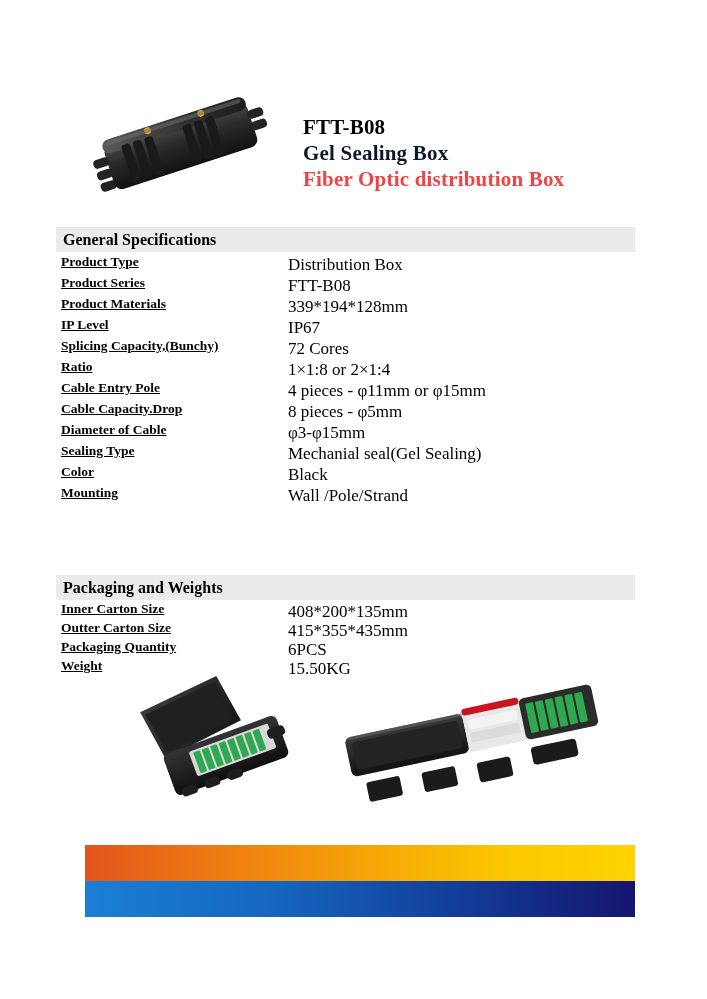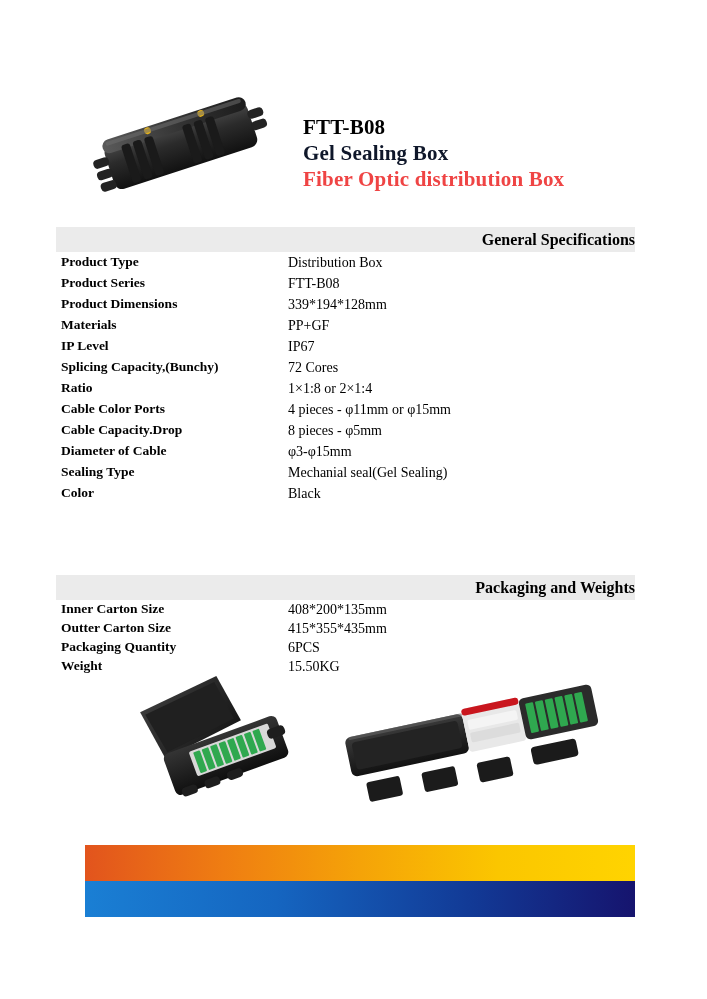--- a/index.html
+++ b/index.html
@@ -54,23 +54,23 @@
   
   .section-bar {
     position: absolute;
     left: 56px;
     width: 579px;
     height: 25px;
     background: #ebebeb;
     font-weight: bold;
     font-size: 16px;
     line-height: 25px;
+    padding-left: 7px;
     box-sizing: border-box;
     color: #000000;
-    text-align: right;
   }
   #bar-general { top: 227px; }
   #bar-packaging { top: 575px; }
 
   
   .spec-list {
     position: absolute;
     left: 56px;
     width: 579px;
   }
@@ -84,27 +84,28 @@
   }
   .spec-row.gap { height: 34px; }
   .spec-row.tight { height: 19px; }
   .spec-label {
     position: absolute;
     left: 5px;
     top: 0;
     font-weight: bold;
     font-size: 13.5px;
     white-space: nowrap;
+    text-decoration: underline;
   }
   .spec-value {
     position: absolute;
     left: 232px;
     top: 1px;
     font-weight: normal;
-    font-size: 14px;
+    font-size: 17px;
     white-space: nowrap;
   }
 
   
   .img-left {
     position: absolute;
     left: 120px;
     top: 665px;
     width: 220px;
     height: 145px;
@@ -198,58 +199,58 @@
   <div class="spec-list" id="spec-general">
     <div class="spec-row">
       <span class="spec-label">Product Type</span>
       <span class="spec-value">Distribution Box</span>
     </div>
     <div class="spec-row">
       <span class="spec-label">Product Series</span>
       <span class="spec-value"> FTT-B08</span>
     </div>
     <div class="spec-row">
-      <span class="spec-label">Product Dimensions</span>
+      <span class="spec-label">Product Materials</span>
       <span class="spec-value">339*194*128mm</span>
-    </div>
-    <div class="spec-row">
-      <span class="spec-label">Materials</span>
-      <span class="spec-value">PP+GF</span>
     </div>
     <div class="spec-row">
       <span class="spec-label">IP Level</span>
       <span class="spec-value">IP67</span>
     </div>
     <div class="spec-row">
       <span class="spec-label">Splicing Capacity,(Bunchy)</span>
       <span class="spec-value">72 Cores</span>
     </div>
     <div class="spec-row">
       <span class="spec-label">Ratio</span>
       <span class="spec-value">1×1:8 or 2×1:4</span>
     </div>
     <div class="spec-row">
-      <span class="spec-label">Cable Color Ports</span>
+      <span class="spec-label">Cable Entry Pole</span>
       <span class="spec-value">4 pieces -  φ11mm or φ15mm</span>
     </div>
     <div class="spec-row">
       <span class="spec-label">Cable Capacity.Drop</span>
       <span class="spec-value">8 pieces -  φ5mm</span>
     </div>
     <div class="spec-row">
       <span class="spec-label">Diameter of Cable</span>
       <span class="spec-value">φ3-φ15mm</span>
     </div>
     <div class="spec-row">
       <span class="spec-label">Sealing Type</span>
       <span class="spec-value">Mechanial seal(Gel Sealing)</span>
     </div>
     <div class="spec-row">
       <span class="spec-label">Color</span>
       <span class="spec-value">Black</span>
+    </div>
+    <div class="spec-row">
+      <span class="spec-label">Mounting</span>
+      <span class="spec-value">Wall /Pole/Strand</span>
     </div>
   </div>
 
   <div class="section-bar" id="bar-packaging">Packaging and Weights</div>
 
   <div class="spec-list" id="spec-packaging">
     <div class="spec-row tight">
       <span class="spec-label">Inner Carton Size</span>
       <span class="spec-value">408*200*135mm</span>
     </div>

